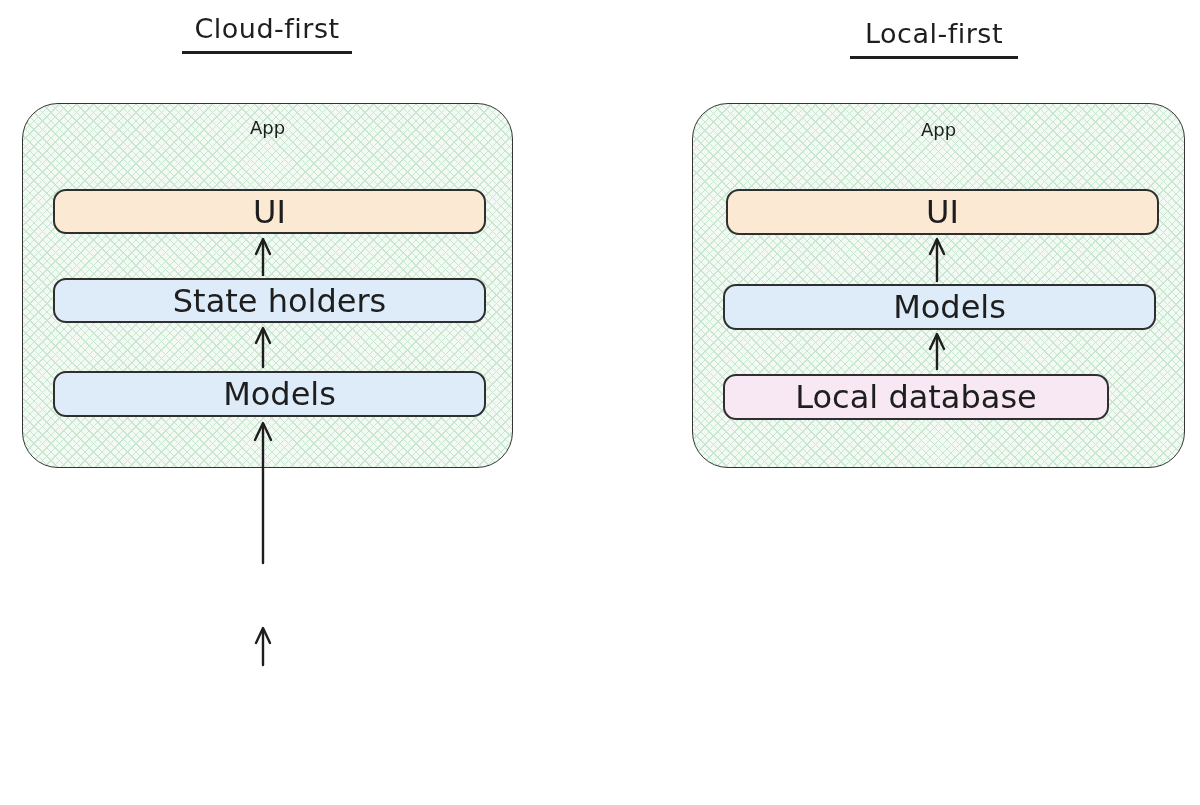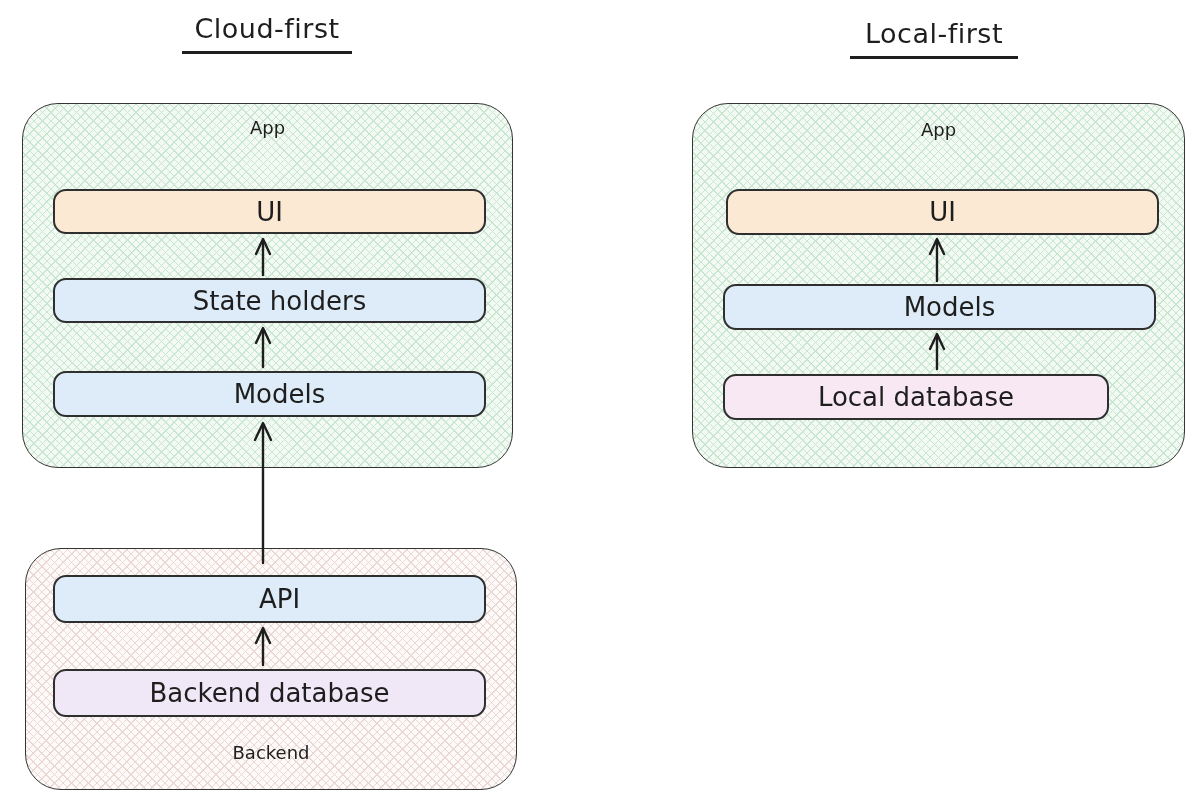--- a/index.html
+++ b/index.html
@@ -29,21 +29,21 @@
       repeating-linear-gradient(45deg,  var(--red-hatch-line,#e9d8d3) 0 1px, transparent 1px 6px),
       repeating-linear-gradient(-45deg, var(--red-hatch-line,#e9d8d3) 0 1px, transparent 1px 6px);
   }
   .container-label {
     position:absolute; left:0; right:0; text-align:center; font-size:18px;
   }
   .node {
     position:absolute; box-sizing:border-box;
     border:2px solid var(--box-border,#2f2f2f); border-radius:13px;
     display:flex; align-items:center; justify-content:center;
-    font-size:26px; line-height:1;
+    font-size:32px; line-height:1;
   }
   .fill-peach    { background: var(--peach-fill,#fbe9d4); }
   .fill-blue     { background: var(--blue-fill,#ddecf8); padding-left: 20px; }
   .fill-lavender { background: var(--lavender-fill,#f0e7f7); }
   .fill-pink     { background: var(--pink-fill,#f7e8f3); }
   #arrow-layer { position:absolute; left:0; top:0; width:1200px; height:805px; pointer-events:none; }
   #arrow-layer * { stroke: var(--ink,#1e1e1e); stroke-width:2.4; fill:none;
                    stroke-linecap:round; stroke-linejoin:round; }
 </style>
 </head>
@@ -54,25 +54,20 @@
   <div class="title" style="left:182px; top:13px; width:170px;">Cloud-first</div>
   <div class="title" style="left:850px; top:18px; width:168px;">Local-first</div>
 
   <div class="container hatch-green" style="left:22px; top:103px; width:491px; height:365px;">
     <div class="container-label" style="top:13px;">App</div>
     <div class="node fill-peach" style="left:30px; top:85px; width:433px; height:45px;">UI</div>
     <div class="node fill-blue" style="left:30px; top:174px; width:433px; height:45px;">State holders</div>
     <div class="node fill-blue" style="left:30px; top:267px; width:433px; height:46px;">Models</div>
   </div>
 
-  <div class="container hatch-red" style="left:25px; top:548px; width:492px; height:242px;">
-    <div class="node fill-blue" style="left:27px; top:26px; width:433px; height:48px;">API</div>
-    <div class="node fill-lavender" style="left:27px; top:120px; width:433px; height:48px;">Backend database</div>
-    <div class="container-label" style="top:193px;">Backend</div>
-  </div>
 
   <div class="container hatch-green" style="left:692px; top:103px; width:493px; height:365px;">
     <div class="container-label" style="top:15px;">App</div>
     <div class="node fill-peach" style="left:33px; top:85px; width:433px; height:46px;">UI</div>
     <div class="node fill-blue" style="left:30px; top:180px; width:433px; height:46px;">Models</div>
     <div class="node fill-pink" style="left:30px; top:270px; width:386px; height:46px;">Local database</div>
   </div>
 
   <svg id="arrow-layer" viewBox="0 0 1200 805">
     <g>

